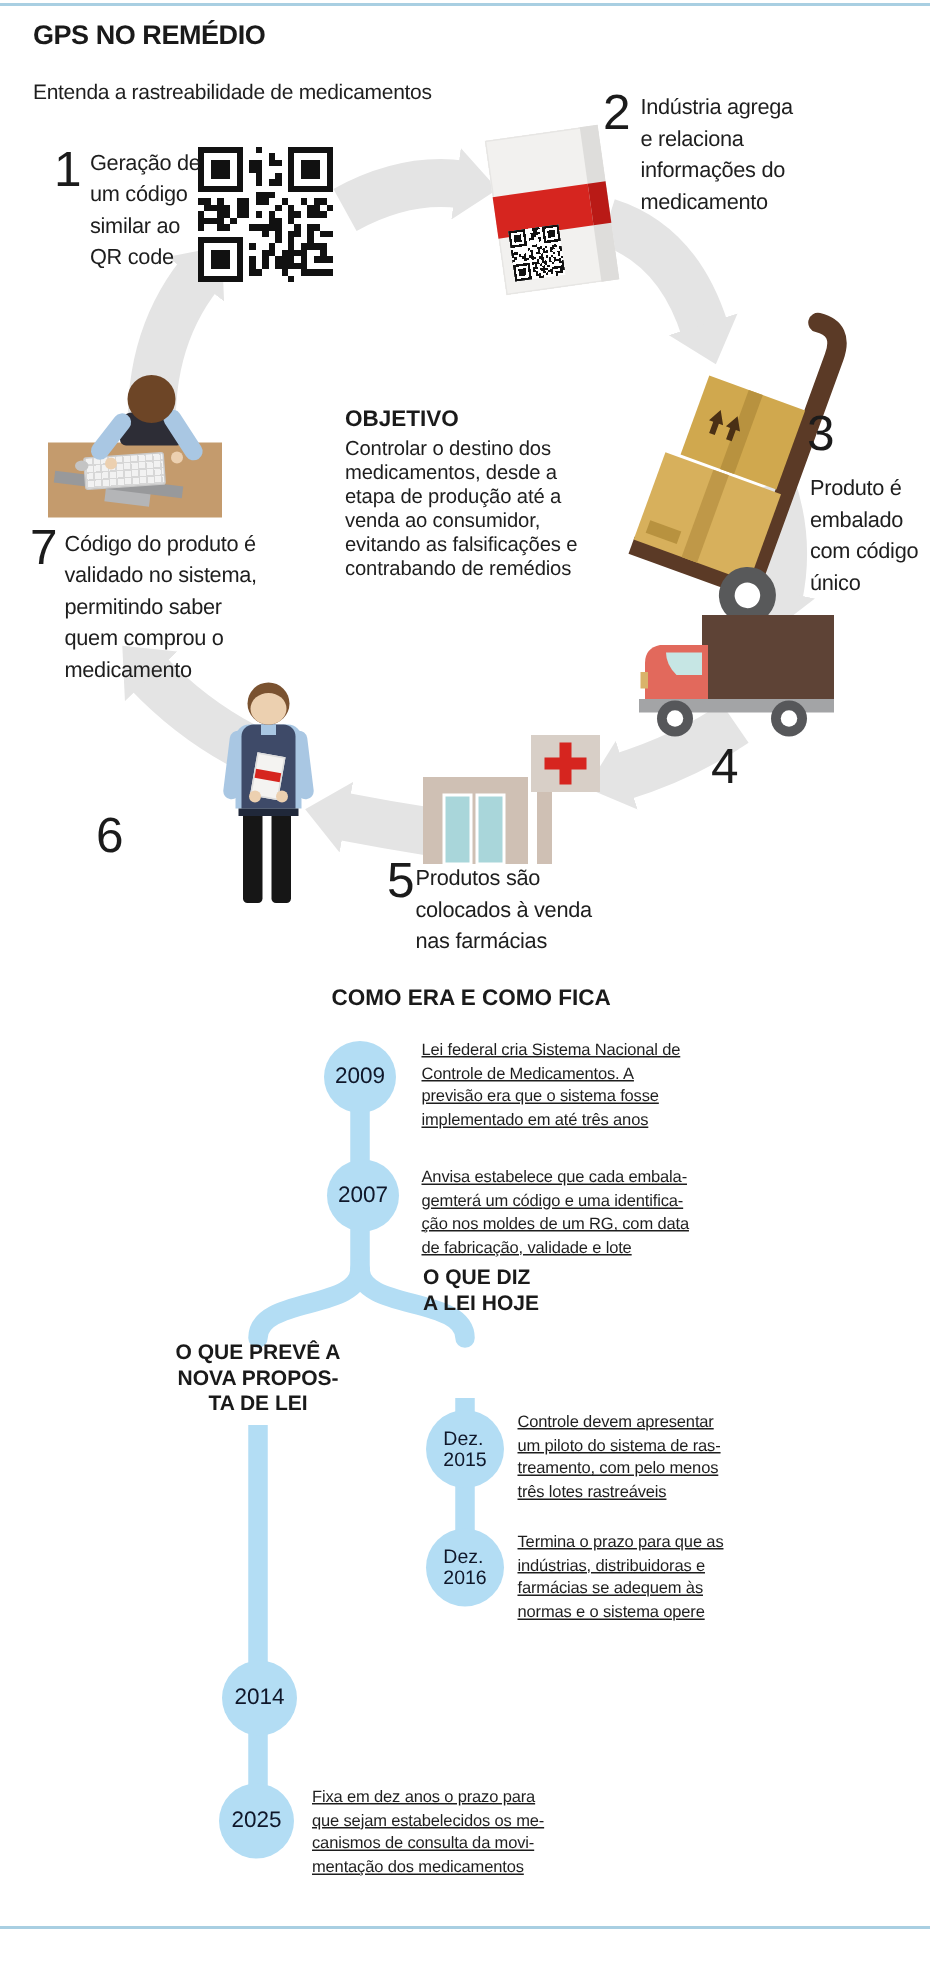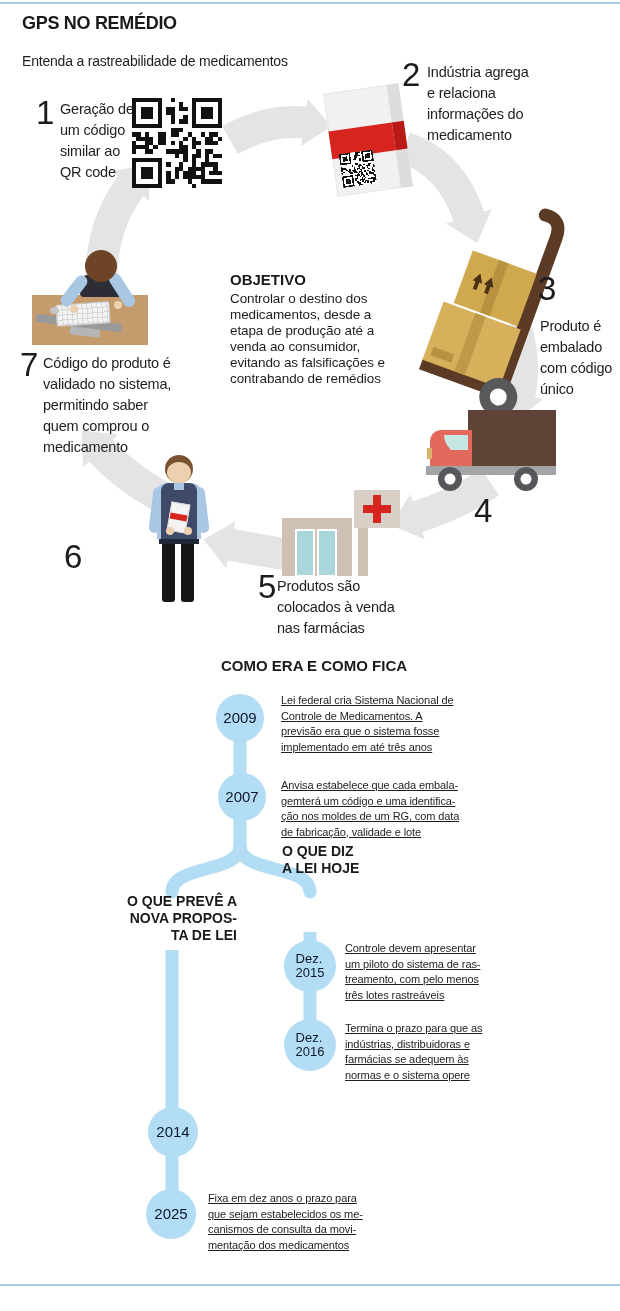--- a/index.html
+++ b/index.html
@@ -457,21 +457,21 @@
 Controle de Medicamentos. A
 previsão era que o sistema fosse
 implementado em até três anos</div>
 
   <div class="ycircle" style="left:218px;top:773px;width:48px;height:48px">2007</div>
   <div class="tltext pre" style="left:281px;top:778px;width:250px">Anvisa estabelece que cada embala-
 gemterá um código e uma identifica-
 ção nos moldes de um RG, com data
 de fabricação, validade e lote</div>
 
-  <div class="branchhead pre" style="left:107px;top:893px;width:130px;text-align:right">O QUE PREVÊ A
+  <div class="branchhead pre" style="left:107px;top:893px;width:130px;text-align:center">O QUE PREVÊ A
 NOVA PROPOS-
 TA DE LEI</div>
   <div class="branchhead pre" style="left:282px;top:843px;width:120px">O QUE DIZ
 A LEI HOJE</div>
 
   <div class="ycircle small pre" style="left:284px;top:940px;width:52px;height:52px">Dez.
 2015</div>
   <div class="tltext pre" style="left:345px;top:941px;width:235px">Controle devem apresentar
 um piloto do sistema de ras-
 treamento, com pelo menos

